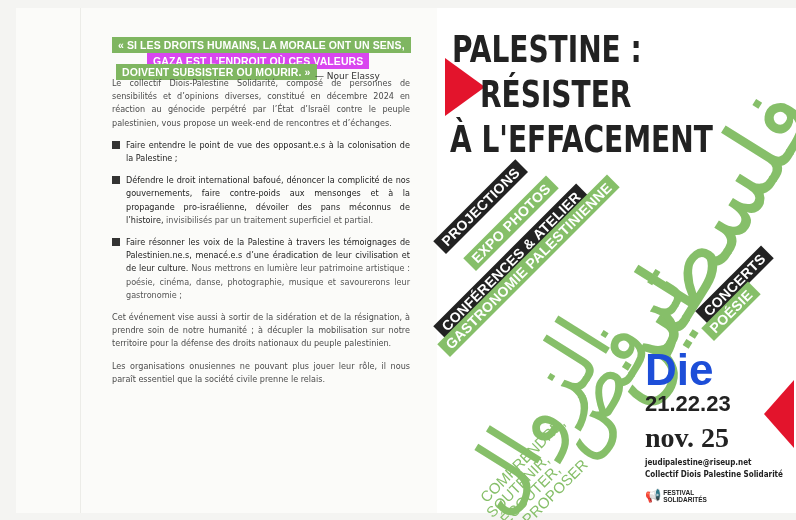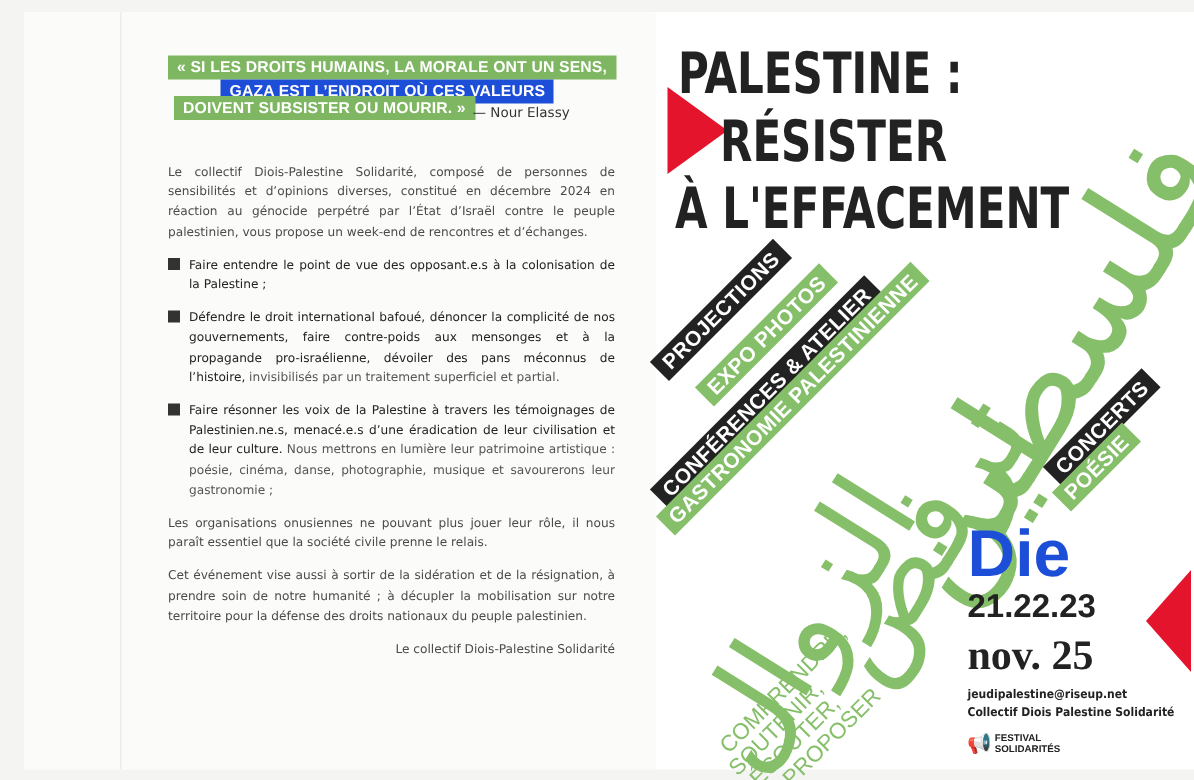--- a/index.html
+++ b/index.html
@@ -2,24 +2,24 @@
 <html><head>
 <meta charset="utf-8">
 <style>
   html, body { margin:0; padding:0; }
   body { width:796px; height:520px; background:#f4f4f2; position:relative; overflow:hidden; font-family:"DejaVu Sans", sans-serif; }
   .page-left { position:absolute; left:16px; top:8px; width:421px; height:505px; background:#fbfbf9; }
   .page-right { position:absolute; left:437px; top:8px; width:359px; height:505px; background:#ffffff; overflow:hidden; }
   .fold { position:absolute; left:80px; top:8px; width:1px; height:505px; background:#ecece8; }
   .qline { position:absolute; white-space:nowrap; font-family:"Liberation Sans", sans-serif; font-weight:bold; font-size:10.5px; color:#fff; padding:2px 6px; letter-spacing:0.1px;text-align:center; }
   .q-green { background:#7fb661; }
-  .q-dark { background:#1d4ed8; }
+  .q-dark { background:#d946ef; }
   .q-author { position:absolute; white-space:nowrap; font-size:9px; color:#333; font-family:"DejaVu Sans", sans-serif; }
 
-  .body { position:absolute; left:112px; top:108px; width:298px; font-family:"DejaVu Sans", sans-serif; font-size:8.1px; line-height:13.2px; color:#4b4b4b; text-align:justify; }
+  .body { position:absolute; left:112px; top:77px; width:298px; font-family:"DejaVu Sans", sans-serif; font-size:8.1px; line-height:13.2px; color:#4b4b4b; text-align:justify; }
   .body p { margin:0; }
   .indent { text-indent:10px; }
   .bullet { position:relative; padding-left:14px; margin-top:9px !important; color:#333; }
   .bullet .sq { position:absolute; left:0; top:2px; width:8px; height:8px; background:#333; }
   .bullet b { color:#222; font-weight:normal; }
   .bullet .light { color:#555; }
   .gap { margin-top:9px !important; }
   .sign { text-align:right; margin-top:9px !important; }
   .t1 { position:absolute; left:452px; top:27px; font-size:38px; }
   .t2 { position:absolute; left:480px; top:72px; font-size:38px; }
@@ -66,23 +66,22 @@
   </p>
   <p class="bullet">
     <span class="sq"></span>
     <b>Défendre le droit international bafoué, dénoncer la complicité de nos gouvernements, faire contre-poids aux mensonges et à la propagande pro-israélienne, dévoiler des pans méconnus de l’histoire,</b><span class="light"> invisibilisés par un traitement superficiel et partial.</span>
   </p>
   <p class="bullet">
     <span class="sq"></span>
     <b>Faire résonner les voix de la Palestine à travers les témoignages de Palestinien.ne.s, menacé.e.s d’une éradication de leur civilisation et de leur culture.</b><span class="light"> Nous mettrons en lumière leur patrimoine artistique : poésie, cinéma, danse, photographie, musique et savourerons leur gastronomie ;</span>
   </p>
 
+  <p class="gap">Cet événement vise aussi à sortir de la sidération et de la résignation, à prendre soin de notre humanité ; à décupler la mobilisation sur notre territoire pour la défense des droits nationaux du peuple palestinien.</p>
   <p class="gap">Les organisations onusiennes ne pouvant plus jouer leur rôle, il nous paraît essentiel que la société civile prenne le relais.</p>
-  <p class="gap">Cet événement vise aussi à sortir de la sidération et de la résignation, à prendre soin de notre humanité ; à décupler la mobilisation sur notre territoire pour la défense des droits nationaux du peuple palestinien.</p>
-  <p class="sign">Le collectif Diois-Palestine Solidarité</p>
 </div>
 
 <div class="arabic" style="left:560px; top:360px; transform:rotate(-58deg); font-size:96px;">فلسطين</div>
 <div class="arabic" style="left:520px; top:420px; transform:rotate(-58deg); font-size:80px;">ترفض</div>
 <div class="arabic" style="left:440px; top:480px; transform:rotate(-58deg); font-size:80px;">الزوال</div>
 
 <div class="red-tri-left"></div>
 <div class="t1 tline">PALESTINE :</div>
 <div class="t2 tline">RÉSISTER</div>
 <div class="t3 tline">À L'EFFACEMENT</div>

